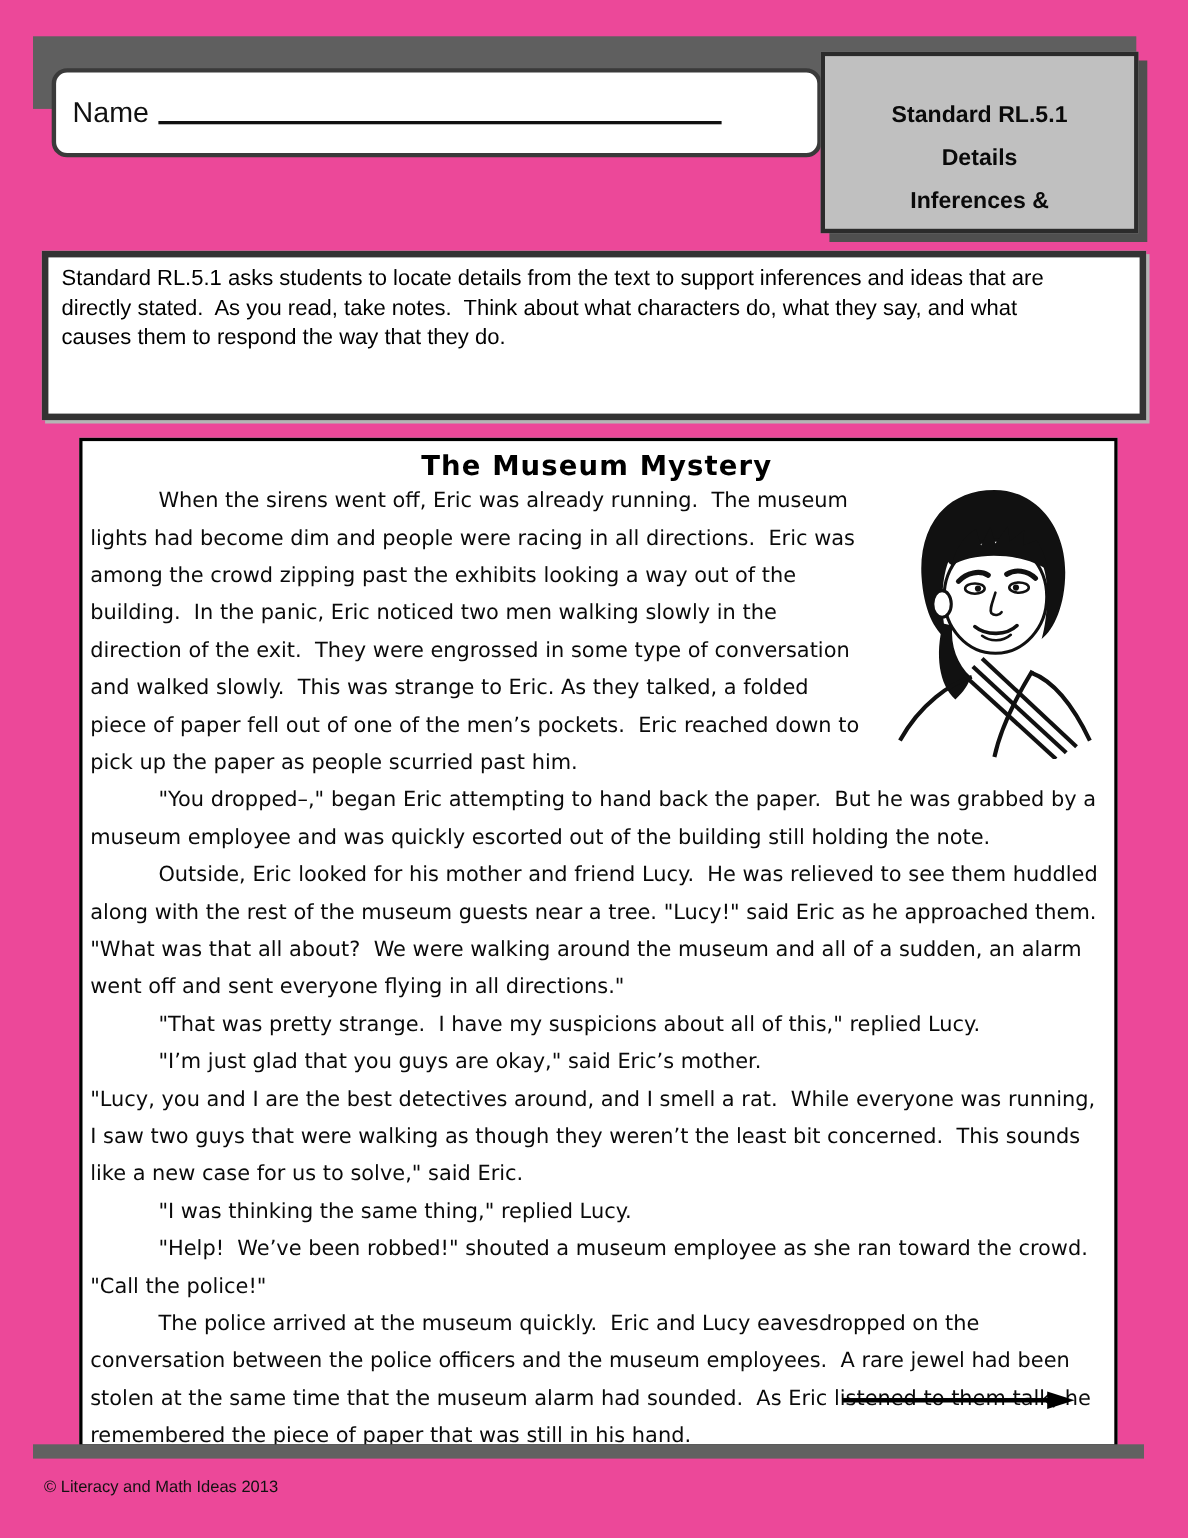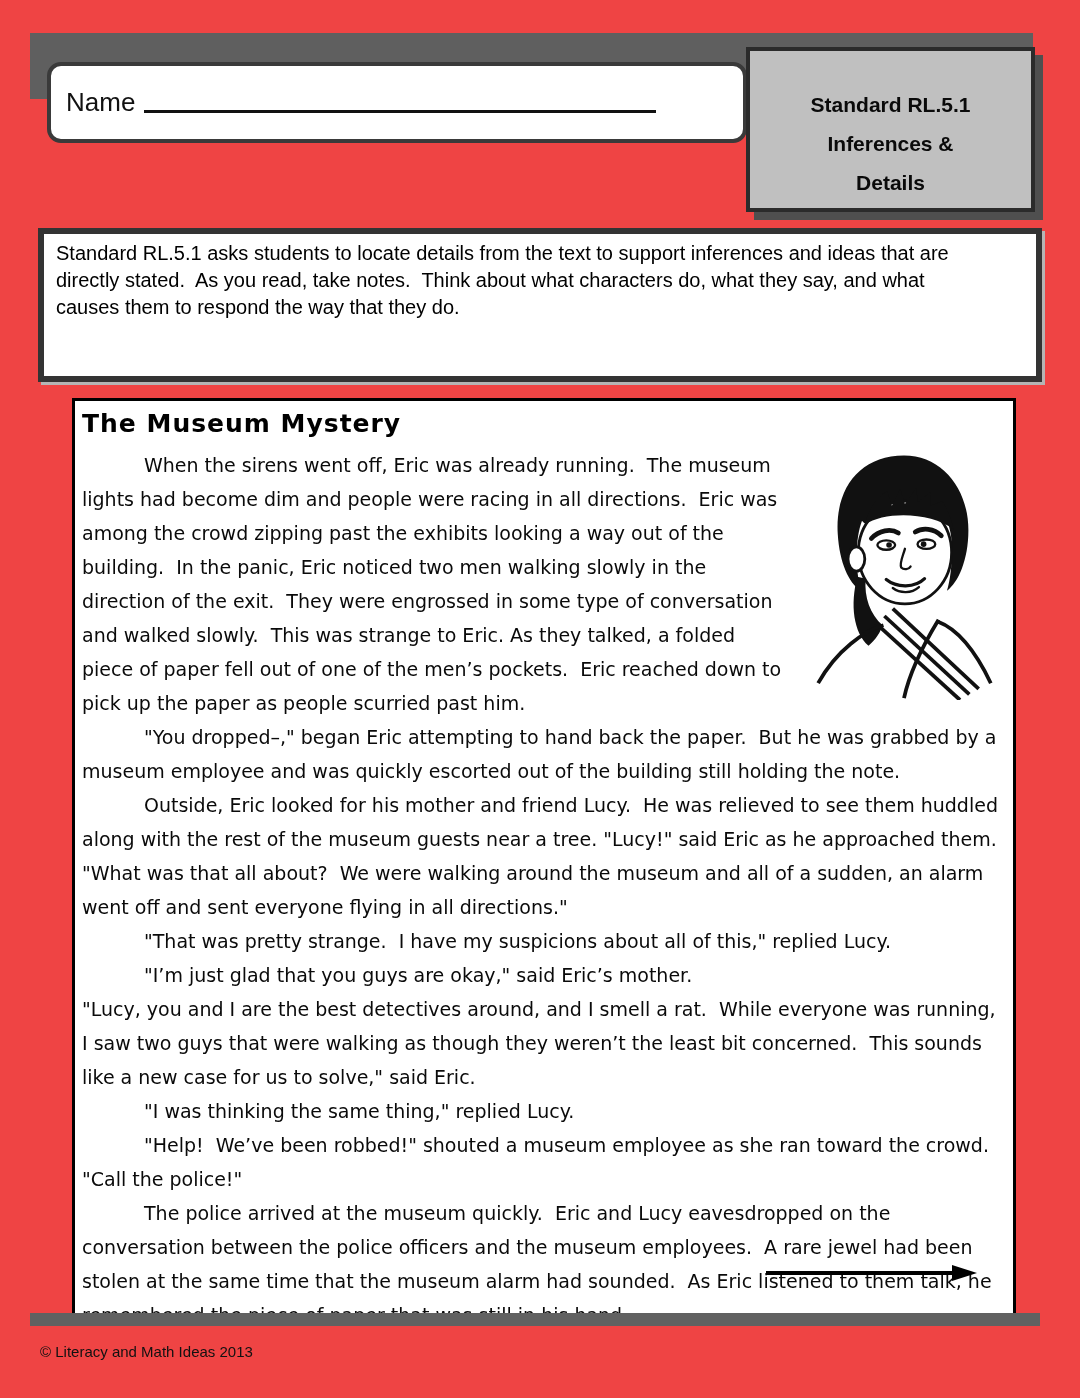--- a/index.html
+++ b/index.html
@@ -1,18 +1,18 @@
 <!DOCTYPE html>
 <html><head>
 <meta charset="utf-8">
 <style>
   * { box-sizing: border-box; margin: 0; padding: 0; }
   html,body { background:#ffffff; }
   body { font-family: "Liberation Sans", sans-serif; color:#000; }
-  .page { position:relative; width:1080px; height:1398px; background:#ef4444; overflow:hidden; }
+  .page { position:relative; width:1080px; height:1398px; background:#ec4899; overflow:hidden; }
 
   
   .top-bar { position:absolute; left:30px; top:33px; width:1003px; height:66px; background:#5f5f5f; }
   .name-box { position:absolute; left:47px; top:62px; width:700px; height:81px; background:#fff;
               border:4px solid #3a3a3a; border-radius:14px; display:flex; align-items:center;
               padding-left:15px; z-index:2; }
   .name-label { font-size:26px; color:#111; }
   .name-line { width:512px; height:0; border-bottom:3px solid #111; margin-left:9px; transform:translateY(9px); cursor:text; }
   .standard-box { position:absolute; left:746px; top:47px; width:289px; height:165px; background:#c0c0c0;
                   border:4px solid #2b2b2b; box-shadow:8px 8px 0 0 #4f4f4f; z-index:3;
@@ -23,21 +23,21 @@
   .background-box { position:absolute; left:38px; top:228px; width:1004px; height:154px;
                     border:6px solid #333; box-shadow:3px 3px 0 0 #b5b5b5; background:#fff;
                     padding:6px 12px; }
   .background-title { font-weight:bold; font-size:21px; line-height:27px; }
   .background-body  { font-size:20px; line-height:27px; max-width:925px; white-space:pre-wrap; }
 
   
   .passage-box { position:absolute; left:72px; top:398px; width:944px; height:918px;
                  border:3px solid #000; background:#fff; padding:4px 10px 0 7px;
                  font-family:"DejaVu Sans", sans-serif; }
-  .passage-title { font-weight:bold; font-size:25px; margin:4px 0 10px; letter-spacing:1px; }
+  .passage-title { text-align:center; font-weight:bold; font-size:25px; margin:4px 0 0; letter-spacing:1px; }
   .figure { float:right; width:198px; height:252px; margin:0 0 10px 14px; }
   .figure svg { width:100%; height:100%; }
   .para { font-size:19px; line-height:34px; white-space:pre-wrap; color:#0a0a0a; }
   .para.indent { text-indent:62px; }
   .continue-arrow { position:absolute; right:34px; bottom:30px; width:215px; height:20px; }
 
   
   .bottom-bar { position:absolute; left:30px; top:1313px; width:1010px; height:13px; background:#616161; }
   .footer-copyright { position:absolute; left:40px; top:1343px; font-family:Liberation Sans, sans-serif;
                       font-size:15px; color:#111; }
@@ -50,22 +50,22 @@
 
   <div class="top-bar"></div>
 
   <div class="name-box">
     <span class="name-label">Name</span>
     <span class="name-line"></span>
   </div>
 
   <div class="standard-box">
     <div>Standard RL.5.1</div>
+    <div>Details</div>
     <div>Inferences &amp;</div>
-    <div>Details</div>
   </div>
 
   <div class="background-box">
     <div class="background-body">Standard RL.5.1 asks students to locate details from the text to support inferences and ideas that are directly stated.  As you read, take notes.  Think about what characters do, what they say, and what causes them to respond the way that they do.</div>
   </div>
 
   <div class="passage-box">
     <div class="passage-title">The Museum Mystery</div>
 
     <div class="figure">

